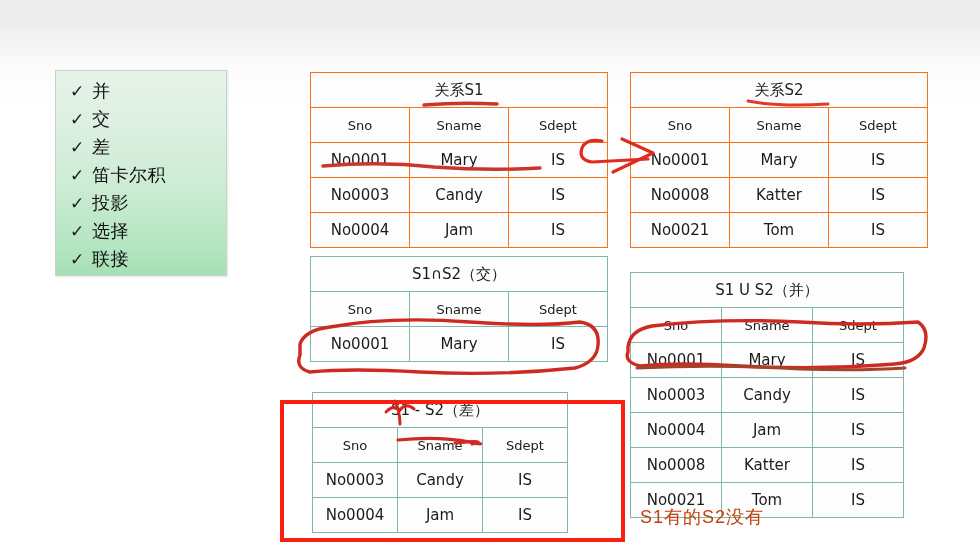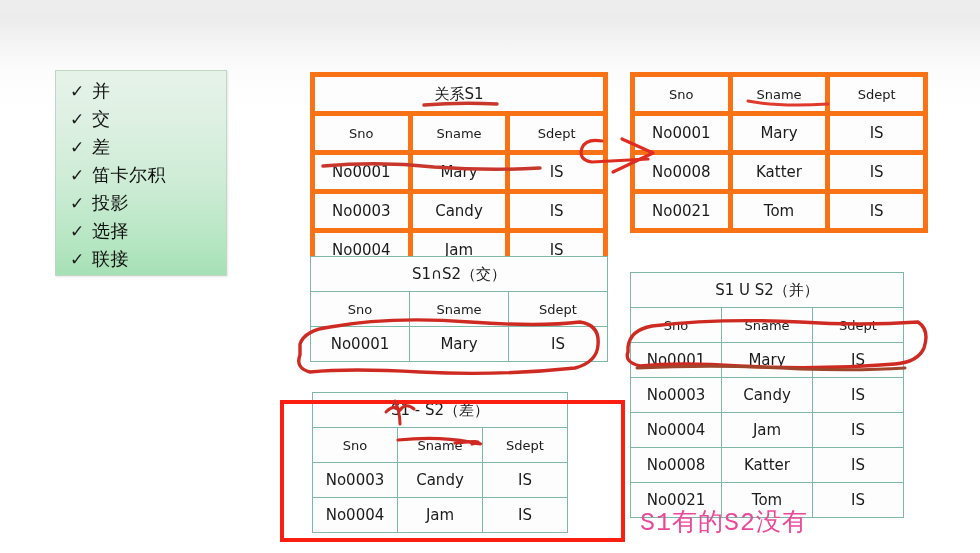--- a/index.html
+++ b/index.html
@@ -75,21 +75,21 @@
   .rel-table td.title-cell {
     font-size: 15px;
     font-weight: 500;
   }
   .rel-table td.head-cell {
     font-size: 13px;
   }
 
   
   .grey-bordered td {
-    border: 5px solid #f97316;
+    border: 1px solid #f97316;
   }
   
   .teal-bordered td {
     border: 1px solid #7fb8a8;
   }
   .teal-bordered td.title-cell,
   .teal-bordered td.head-cell {
     border-color: #7fb8a8;
   }
 
@@ -119,23 +119,23 @@
     border: 4px solid #fa1f11;
     box-sizing: border-box;
     background: transparent;
   }
 
   
   #red-caption {
     position: absolute;
     left: 640px;
     top: 505px;
-    font-size: 25px;
-    color: #ec4899;
-    font-family: Liberation Mono, monospace;
+    font-size: 18px;
+    color: #c2410c;
+    font-family: Liberation Sans, sans-serif;
     letter-spacing: 1px;
     white-space: nowrap;
   }
 </style>
 </head>
 <body>
 
 <div id="checklist-card">
   <div class="check-row">
     <span class="check-mark">✓</span>
@@ -194,20 +194,23 @@
         <td>IS</td>
       </tr>
     </tbody>
   </table>
 </div>
 
 <div class="rel-table grey-bordered" id="table-s2">
   <table>
     <tbody>
       <tr>
+        <td class="title-cell" colspan="3">关系S2</td>
+      </tr>
+      <tr>
         <td class="head-cell">Sno</td>
         <td class="head-cell">Sname</td>
         <td class="head-cell">Sdept</td>
       </tr>
       <tr>
         <td>No0001</td>
         <td>Mary</td>
         <td>IS</td>
       </tr>
       <tr>

